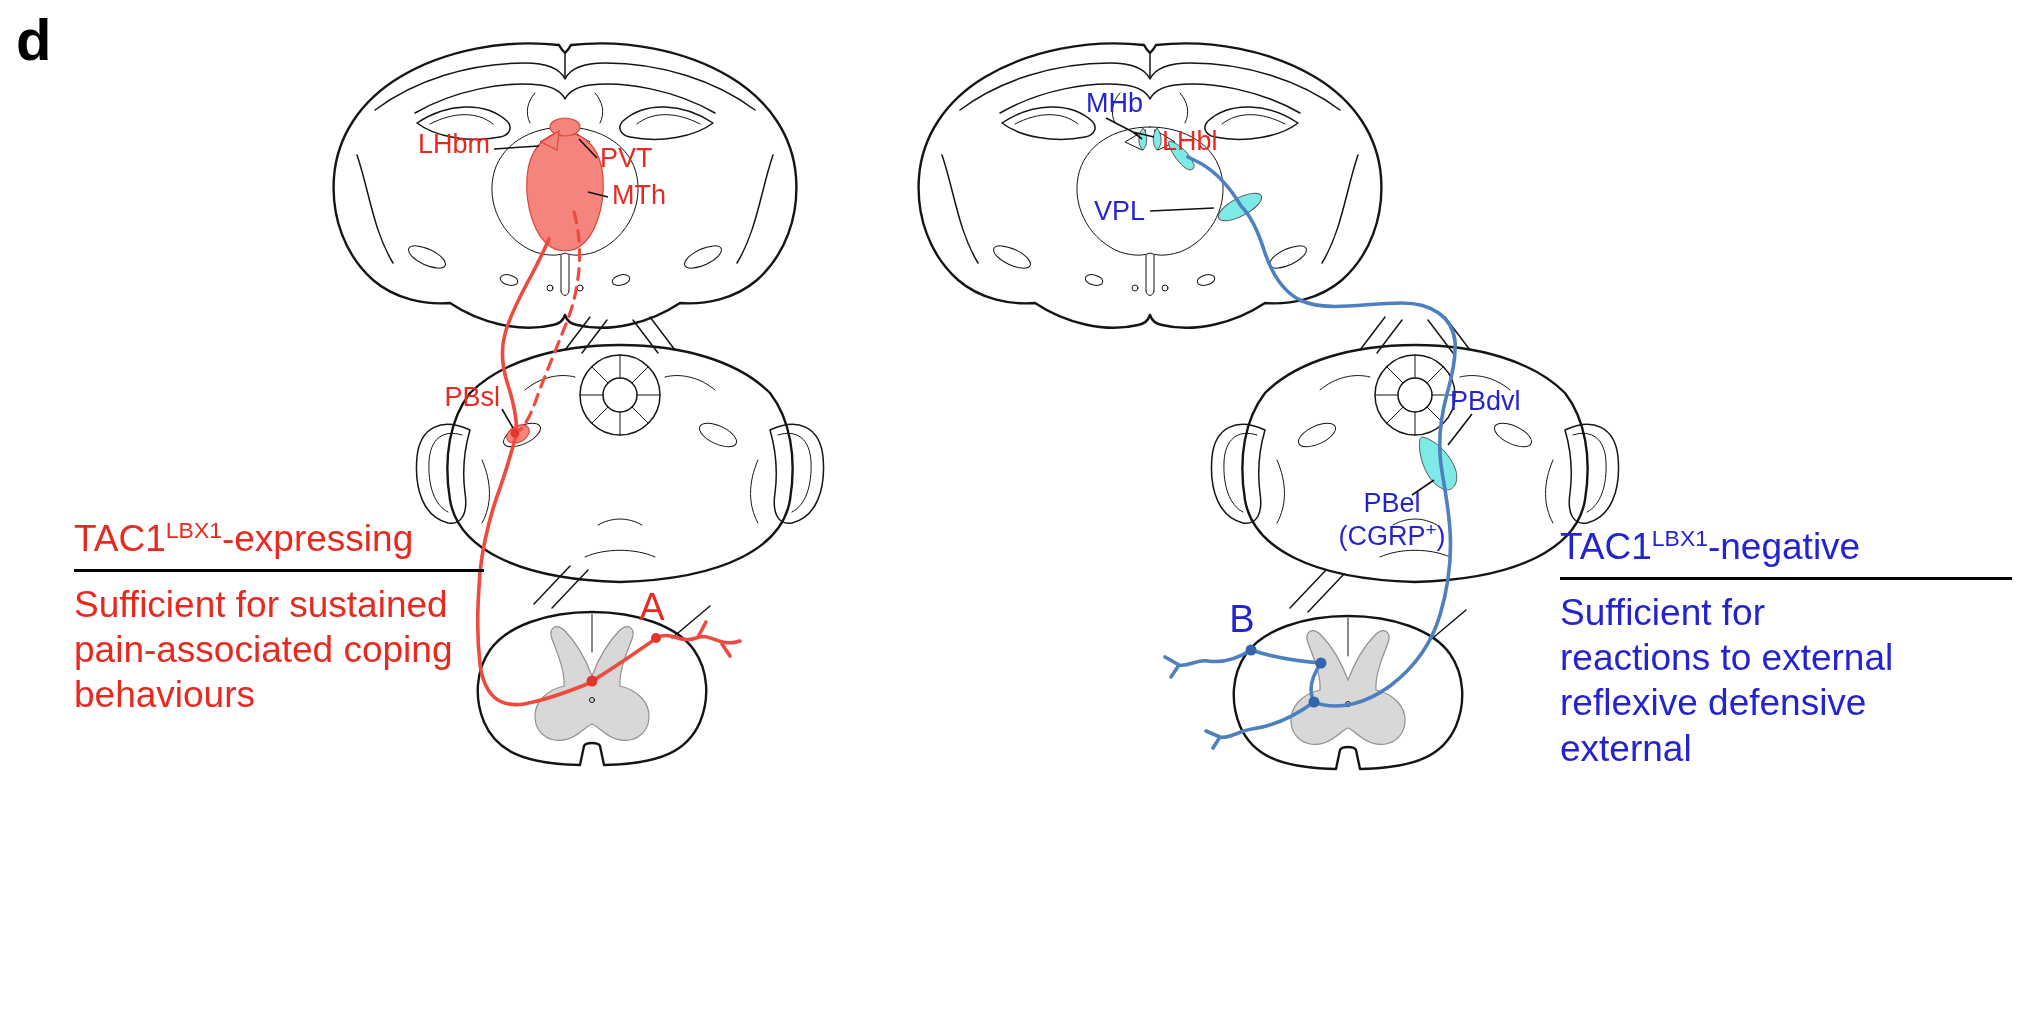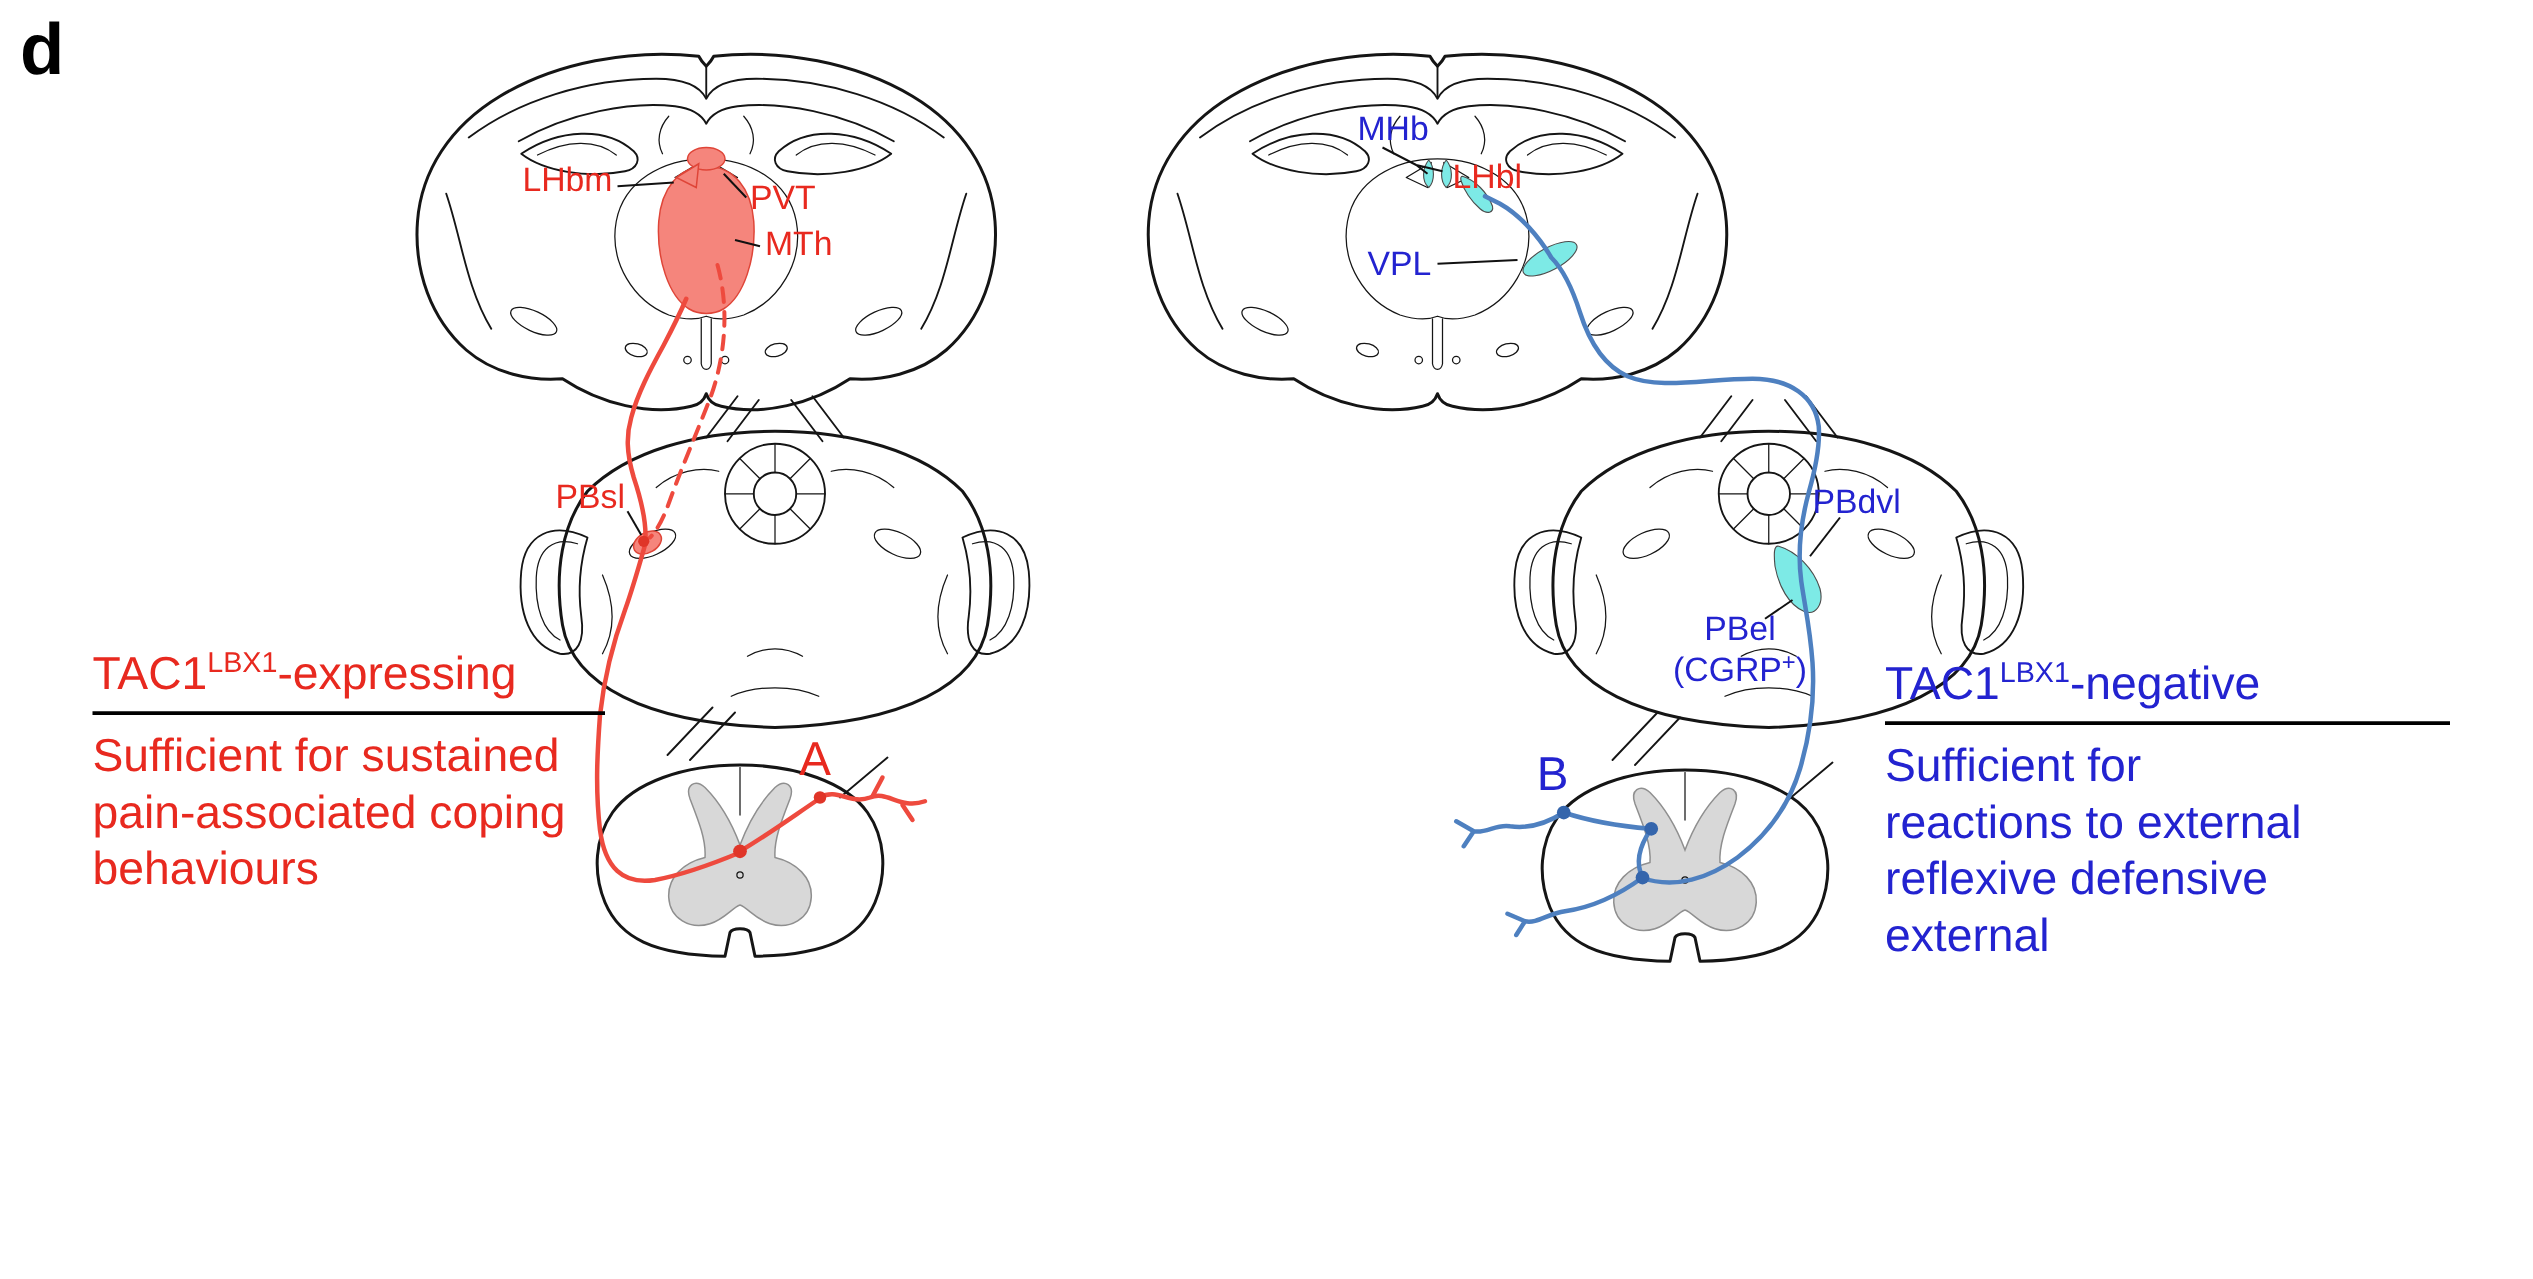--- a/index.html
+++ b/index.html
@@ -22,21 +22,21 @@
   .bluedot{fill:#3465ac;stroke:none;}
   .lbl{font-size:27px;}
   .ab{font-size:38px;}
   .red-t{fill:#e8291f;}
   .blue-t{fill:#2323d0;}
   .caption{position:absolute;font-size:37px;line-height:1.22;}
   .caption .heading{margin-bottom:4px;white-space:nowrap;}
   .caption sup{font-size:0.62em;}
   .rule{height:3px;background:#000;margin:8px 0 10px 0;}
   .left-cap{left:26px;top:516px;width:410px;color:#e8291f;margin-left:48px;}
-  .right-cap{left:1508px;top:524px;width:452px;color:#2323d0;}
+  .right-cap{left:1560px;top:524px;width:452px;color:#2323d0;}
 </style>
 </head>
 <body>
 
 <div id="figure">
 
   <div id="panel-letter">d</div>
 
   <svg width="2026" height="1023" viewBox="0 0 2026 1023">
     <defs>

